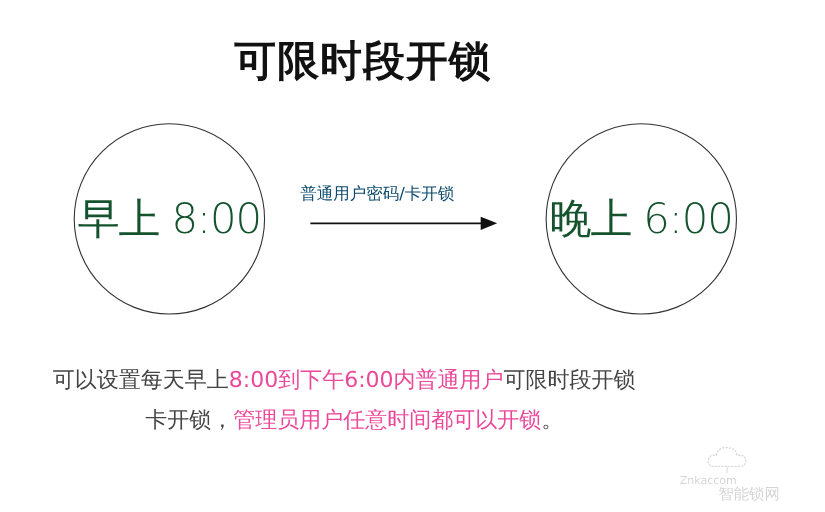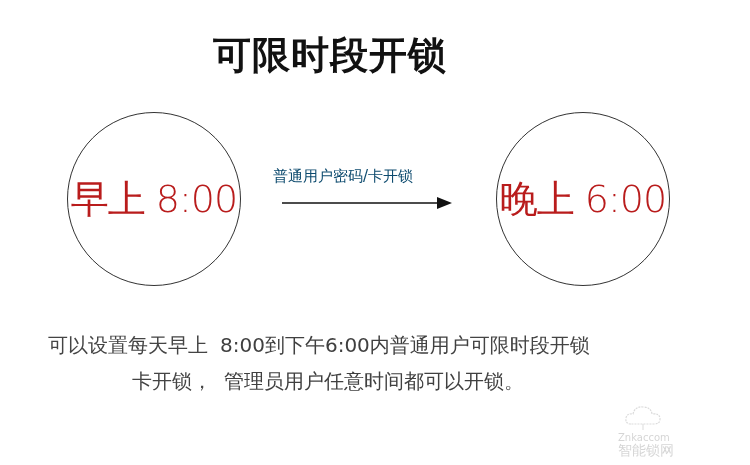--- a/index.html
+++ b/index.html
@@ -3,29 +3,29 @@
   <meta charset="utf-8">
   <style>
     html, body { margin:0; padding:0; background:#ffffff; }
     body { width:750px; height:465px; position:relative; overflow:hidden;
       font-family: "DejaVu Sans", "Liberation Sans", sans-serif; }
     .title { position:absolute; left:0; width:660px; top:30px; text-align:center;
       font-size:38px; font-weight:bold; color:#111; letter-spacing:1px; }
     .circle { position:absolute; width:174px; height:174px; border:1.5px solid #333;
       border-radius:50%; display:flex; align-items:center; justify-content:center;
       box-sizing:border-box; }
-    .circle span { font-size:38px; color:#b91c1c; white-space:nowrap; font-weight:300; letter-spacing:-1px; }
+    .circle span { font-size:38px; color:#14532d; white-space:nowrap; font-weight:300; letter-spacing:-1px; }
     .c1 { left:67px; top:112px; }
     .c2 { left:496px; top:112px; }
     .arrow-label { position:absolute; left:273px; top:167px; font-size:15px; color:#0c4a6e; }
     .arrow { position:absolute; left:282px; top:196px; width:170px; height:14px; }
     .desc { position:absolute; left:0; width:750px; text-align:left; font-size:20px; color:#444; }
     .d1 { left:48px; top:332px; }
     .d2 { left:132px; top:368px; }
-    .red { color:#404040;margin-left:12px; }
+    .red { color:#ec4899; }
     .watermark { position:absolute; left:612px; top:402px; display:flex; align-items:center; opacity:0.35;flex-direction:column; }
     .wm-text { font-size:10px; color:#888; margin-left:6px; line-height:12px; }
   </style>
 </head>
 <body>
 
 <div class="title">可限时段开锁</div>
 
 <div class="circle c1">
   <span>早上 8:00</span>
@@ -48,15 +48,15 @@
   <span>卡开锁，</span><span class="red">管理员用户任意时间都可以开锁</span><span>。</span>
 </div>
 
 <div class="watermark">
   <svg width="40" height="30" viewBox="0 0 40 30">
     <path d="M8 22 Q2 22 3 16 Q4 11 10 12 Q12 4 20 5 Q28 5 29 12 Q37 11 37 17 Q37 22 31 22 Z" fill="none" stroke="#999" stroke-width="1.2" stroke-dasharray="2,1"></path>
     <line x1="20" y1="22" x2="20" y2="28" stroke="#999" stroke-width="1"></line>
   </svg>
   <div class="wm-text">
     <div>Znkaccom</div>
-    <div style="font-size:14px;">智能锁网</div>
+    <div style="font-size:14px;margin-left:35px;">智能锁网</div>
   </div>
 </div>
 
 </body></html>

